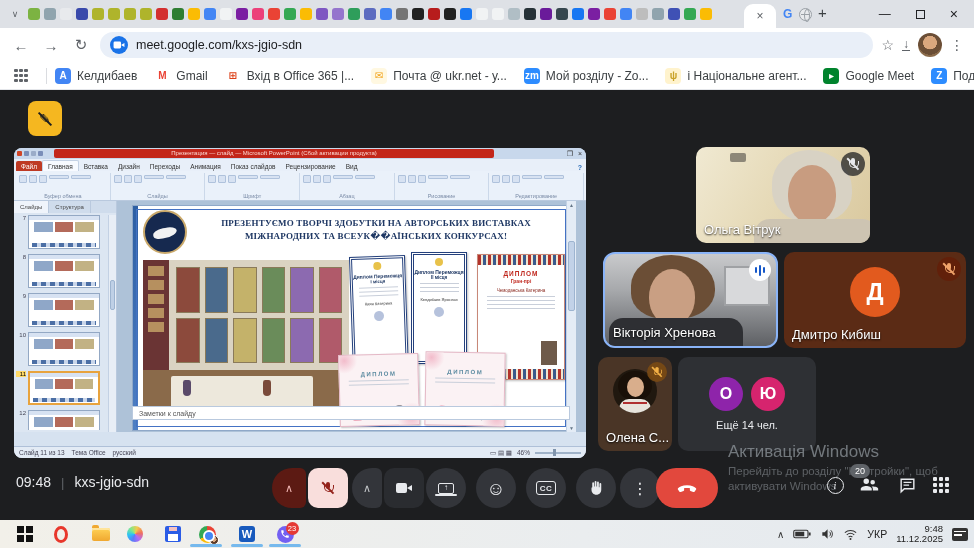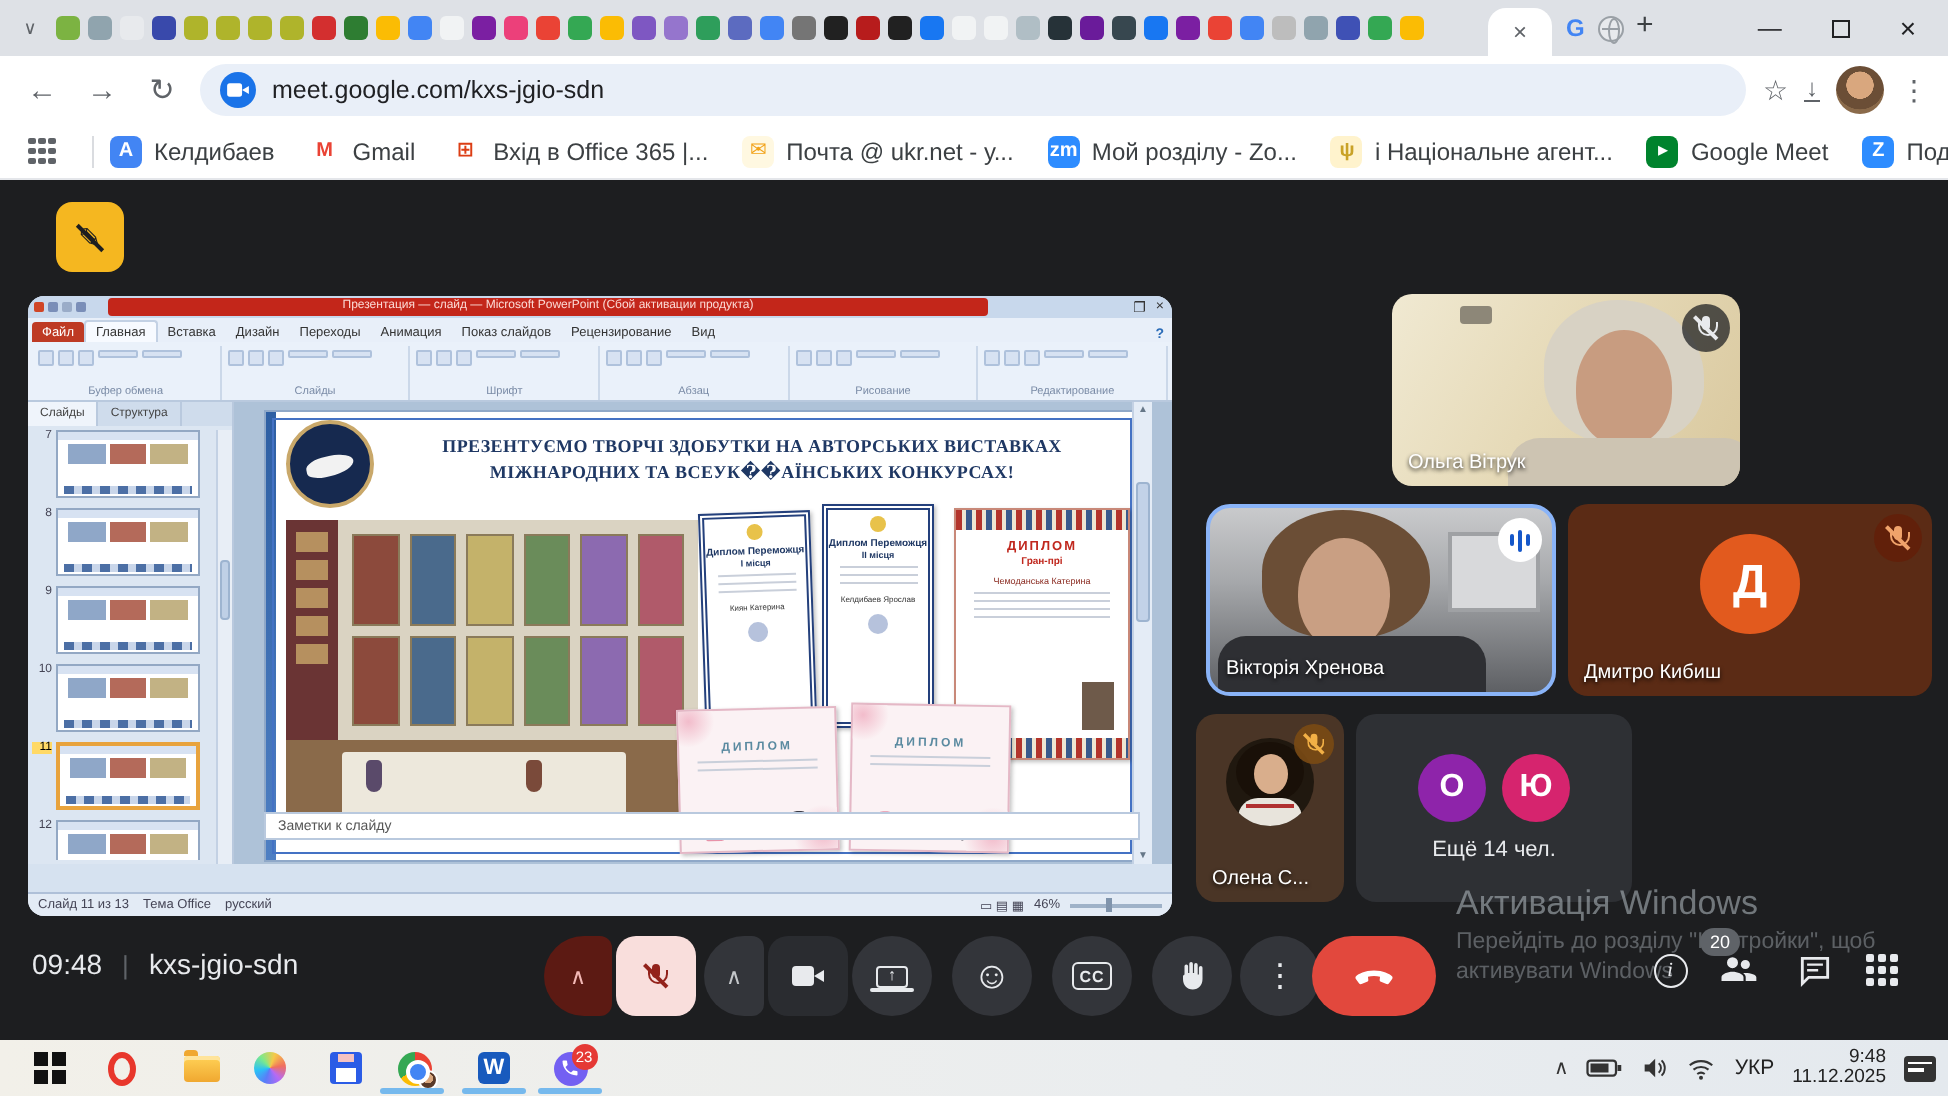--- a/index.html
+++ b/index.html
@@ -133,21 +133,21 @@
 .c4{left:206px;top:148px;width:80px;height:72px;background:#FBF2F4;border:1px solid #E4B8C6;transform:rotate(-1.5deg)}
 .c5{left:292px;top:146px;width:80px;height:74px;background:#FBF2F4;border:1px solid #E4B8C6;transform:rotate(1deg)}
 .c4::before,.c5::before{content:'';position:absolute;left:-8px;top:-8px;width:26px;height:26px;border-radius:50%;background:radial-gradient(#F2BCCB,#FBF2F4 70%)}
 .c4::after,.c5::after{content:'';position:absolute;right:-8px;bottom:-8px;width:30px;height:30px;border-radius:50%;background:radial-gradient(#F2BCCB,#FBF2F4 70%)}
 .c45t{margin-top:16px;font-size:6px;color:#5A8AA0;letter-spacing:1.5px;font-weight:bold;text-align:center}
 .fig{position:absolute;bottom:5px;left:12px;width:10px;height:14px;background:#E892A8;border-radius:4px 4px 2px 2px}
 .fig.d{left:auto;right:14px;background:#3A3A44}
 
 
 .tile{position:absolute;border-radius:10px;overflow:hidden}
-.tile-name{position:absolute;left:8px;bottom:6px;font-size:10px;color:#fff;text-shadow:0 1px 2px rgba(0,0,0,.9);white-space:nowrap;z-index:3}
+.tile-name{position:absolute;left:8px;bottom:6px;font-size:13px;color:#fff;text-shadow:0 1px 2px rgba(0,0,0,.9);white-space:nowrap;z-index:3}
 .mic-badge{position:absolute;top:5px;right:5px;width:24px;height:24px;border-radius:50%;background:rgba(32,33,36,.75);display:flex;align-items:center;justify-content:center;color:#E8EAED;z-index:3}
 .micoff{position:relative;width:14px;height:14px}
 .micoff::before{content:'';position:absolute;left:5px;top:1px;width:4px;height:7px;border-radius:2px;background:currentColor}
 .micoff::after{content:'';position:absolute;left:3px;top:4px;width:8px;height:6px;border:1.2px solid currentColor;border-top:none;border-radius:0 0 6px 6px}
 .micoff i{position:absolute;left:-1px;top:6px;width:16px;height:1.6px;background:currentColor;transform:rotate(45deg)}
 #t-olha{left:696px;top:57px;width:174px;height:96px;background:linear-gradient(120deg,#F0E9D2 0%,#E6DAB8 45%,#D9C89E 100%)}
 .o-socket{position:absolute;left:34px;top:6px;width:16px;height:9px;background:#8D8778;border-radius:2px}
 .o-hair{position:absolute;left:76px;top:3px;width:80px;height:72px;background:#D8D2C4;border-radius:46% 54% 40% 44%}
 .o-face{position:absolute;left:92px;top:18px;width:48px;height:58px;background:#C89C80;border-radius:50% 50% 46% 46%}
 .o-body{position:absolute;left:58px;top:72px;width:124px;height:28px;background:#CDC4B2;border-radius:16px 16px 0 0}

